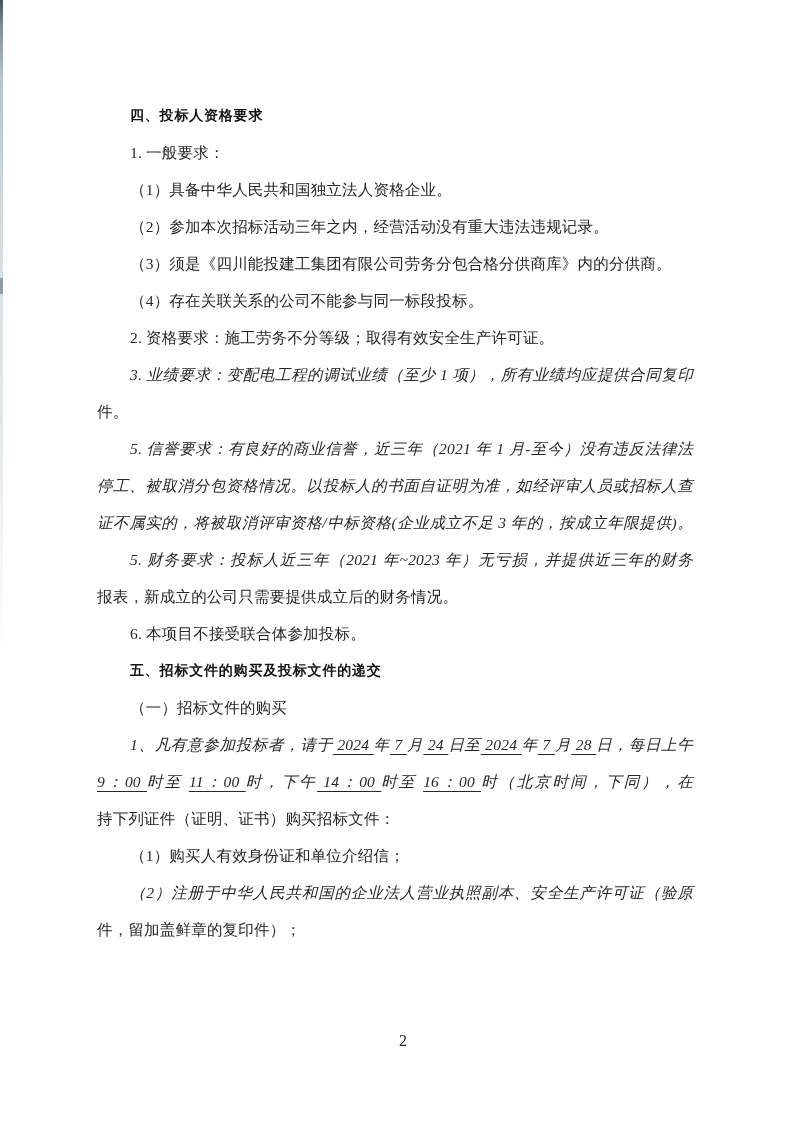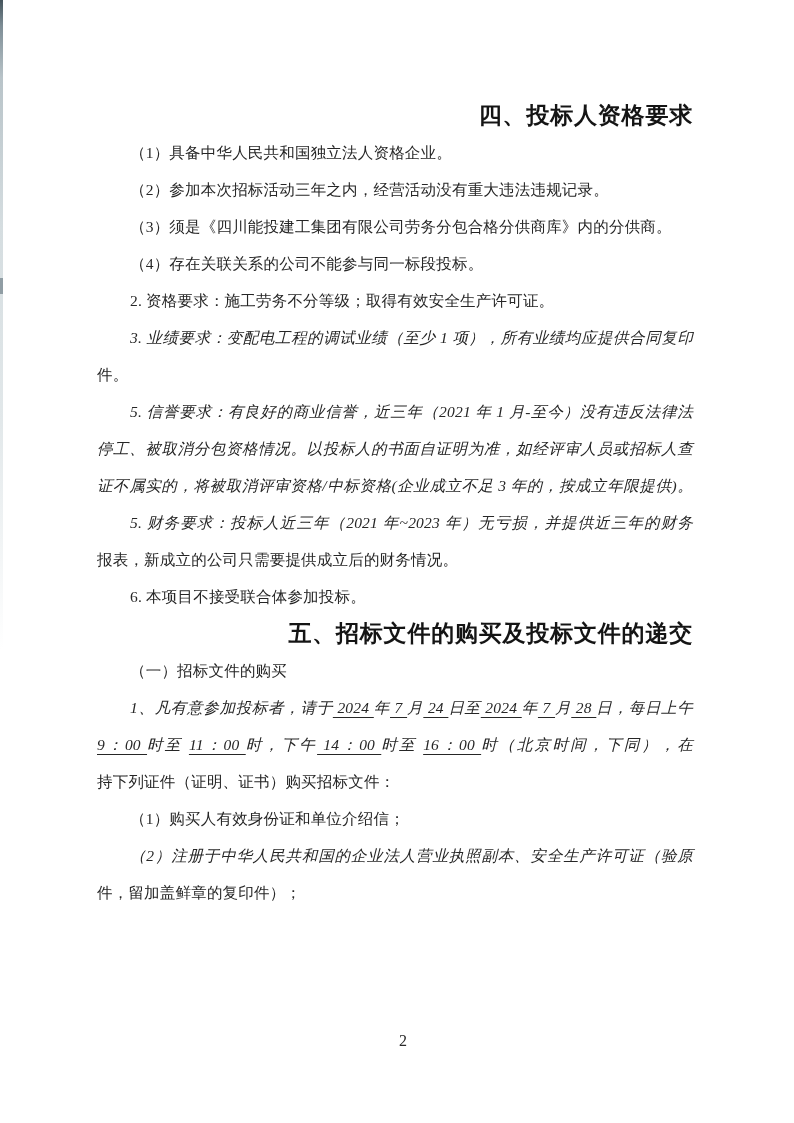--- a/index.html
+++ b/index.html
@@ -54,24 +54,23 @@
   .line.fill {
     white-space: normal;
     text-align: justify;
     text-align-last: justify;
     text-justify: inter-ideograph;
     font-style: italic;
   }
   .line.heading {
     font-family: "Liberation Sans", "DejaVu Sans", sans-serif;
     font-weight: bold;
-    font-size: 23px;
+    font-size: 14px;
     letter-spacing: 0.8px;
     color: #141414;
-    text-align: right;
   }
   .u {
     text-decoration: underline;
     text-underline-offset: 4px;
     text-decoration-thickness: 1px;
   }
   .pagenum {
     position: absolute;
     left: 0;
     right: 0;
@@ -85,20 +84,21 @@
   }
 </style>
 </head>
 <body>
 
 <div class="page">
   <div class="edge-artifact"></div>
   <div class="edge-blip"></div>
   <div class="content">
       <div class="line ind heading"><span>四、投标人资格要求</span></div>
+      <div class="line ind"><span>1. 一般要求：</span></div>
       <div class="line ind"><span>（1）具备中华人民共和国独立法人资格企业。</span></div>
       <div class="line ind"><span>（2）参加本次招标活动三年之内，经营活动没有重大违法违规记录。</span></div>
       <div class="line ind"><span>（3）须是《四川能投建工集团有限公司劳务分包合格分供商库》内的分供商。</span></div>
       <div class="line ind"><span>（4）存在关联关系的公司不能参与同一标段投标。</span></div>
       <div class="line ind"><span>2. 资格要求：施工劳务不分等级；取得有效安全生产许可证。</span></div>
       <div class="line ind fill"><span>3. 业绩要求：变配电工程的调试业绩（至少 1 项），所有业绩均应提供合同复印</span></div>
       <div class="line"><span>件。</span></div>
       <div class="line ind fill"><span>5. 信誉要求：有良好的商业信誉，近三年（2021 年 1 月-至今）没有违反法律法</span></div>
       <div class="line fill"><span>停工、被取消分包资格情况。以投标人的书面自证明为准，如经评审人员或招标人查</span></div>
       <div class="line fill"><span>证不属实的，将被取消评审资格/中标资格(企业成立不足 3 年的，按成立年限提供)。</span></div>

